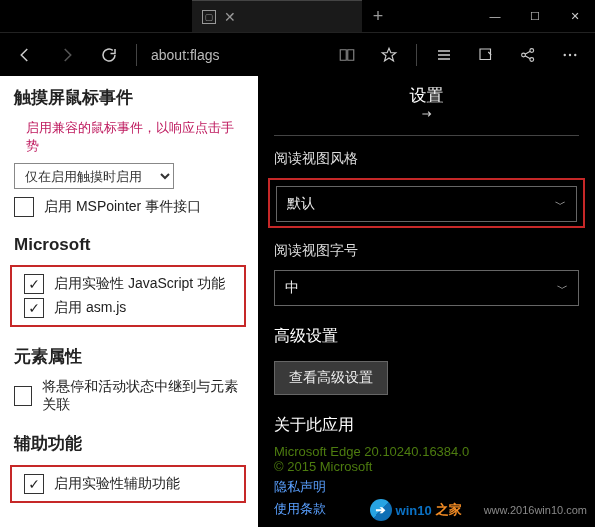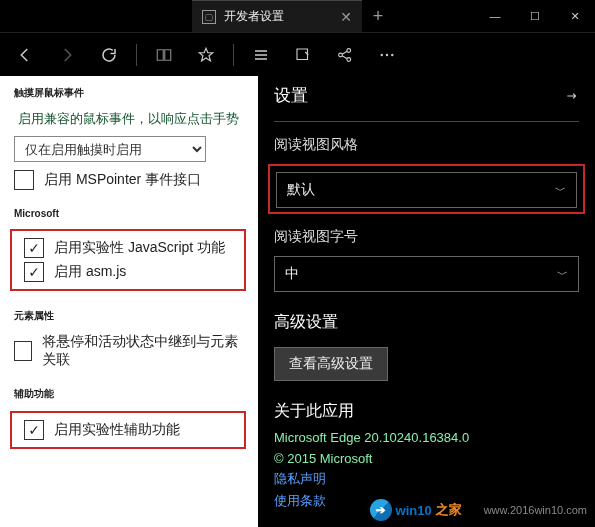--- a/index.html
+++ b/index.html
@@ -23,61 +23,60 @@
     .nav-btn.disabled { color: #555; }
     .nav-sep { width: 1px; height: 22px; background: #444; margin: 0 4px; }
     .url { flex: 1; color: #bbb; font-size: 14px; padding-left: 6px; }
 
     
     .content { display: flex; height: calc(527px - 76px); }
     .left { width: 258px; background: #fff; padding: 8px 12px 12px 14px; color: #222; font-size: 14px; overflow: hidden; }
     .right { flex: 1; background: #000; color: #eee; padding: 8px 16px 10px 16px; font-size: 13px; position: relative; }
 
     
-    .section-title { font-size: 10px; font-weight: 600; margin-top: 18px; margin-bottom: 10px; }
+    .section-title { font-size: 17px; font-weight: 600; margin-top: 18px; margin-bottom: 10px; }
     .section-title.first { margin-top: 2px; }
-    .desc { font-size: 13px; color: #14532d; margin: 6px 0 8px 4px; }
-    .select-box { border: 1px solid #888; height: 26px; width: 192px; padding: 2px 6px; font-size: 13px; background: #fff; color: #333; }
+    .desc { font-size: 13px; color: #be185d; margin: 6px 0 8px 12px; }
+    .select-box { border: 1px solid #888; height: 26px; width: 160px; padding: 2px 6px; font-size: 13px; background: #fff; color: #333; }
     .checkrow { display: flex; align-items: center; gap: 10px; margin: 8px 0; }
     .chk { width: 20px; height: 20px; border: 1.5px solid #333; display: inline-flex; align-items: center; justify-content: center; font-size: 14px; background: #fff; }
     .chk.checked::before { content: "✓"; color: #222; }
     .hl-red { border: 2px solid #c62828; padding: 3px 4px; margin: 6px 0 4px -4px; }
     .hl-red .checkrow { margin: 4px 8px; }
 
     
-    .panel-header { display: flex; justify-content: space-between; align-items: center; margin-bottom: 14px; }
+    .panel-header { display: flex; justify-content: space-between; align-items: center; margin-bottom: 14px; flex-direction: column; }
     .panel-title { font-size: 17px; font-weight: 500; color: #fff; }
     .pin { color: #ccc; font-size: 14px; }
     .rdivider { border-top: 1px solid #444; margin: 8px 0 10px 0; }
     .rlabel { color: #ddd; font-size: 14px; margin: 14px 0 10px 0; }
     .rselect { border: 1px solid #666; background: #000; height: 36px; display: flex; align-items: center; justify-content: space-between; padding: 0 10px; color: #eee; font-size: 14px; }
     .rselect .chev { color: #ccc; font-size: 11px; }
     .rhl { border: 2px solid #c62828; padding: 6px 6px 4px 6px; margin: 6px -6px 10px -6px; }
     .rbtn { background: #3a3a3a; border: 1px solid #666; height: 34px; display: inline-flex; align-items: center; padding: 11px 14px; color: #eee; font-size: 14px; margin-top: 6px; }
     .rlink { color: #5aa0ff; font-size: 13px; display: block; margin-top: 4px; }
     .rsection { color: #fff; font-size: 16px; font-weight: 400; margin-top: 20px; margin-bottom: 8px; }
-    .rtext { color: #86efac; font-size: 13px; margin-top: 6px; }
+    .rtext { color: #4d7c0f; font-size: 13px; }
 
     
     .watermark { position: absolute; bottom: 6px; right: 8px; display: flex; align-items: center; gap: 4px; font-size: 13px; }
     .watermark .logo { width: 22px; height: 22px; border-radius: 50%; background: linear-gradient(135deg,#27a3e2 50%,#0f6fb5 50%); display:flex; align-items:center; justify-content:center; color:#fff; font-weight:bold; font-size:12px;}
     .watermark .w-blue { color:#0b72c5; font-weight:600; }
     .watermark .w-orange { color:#f08a24; font-weight:600; }
     .watermark .w-grey { color:#8a8a8a; font-size:11px; margin-left:18px;}
 
     svg { display: block; }
   </style>
 </head>
 <body>
 
 <div class="titlebar">
   <div class="titlebar-inactive-tab">&nbsp;</div>
   <div class="titlebar-tab">
     <span class="tab-icon">▢</span>
-    <span class="tab-label">开发者设置</span>
     <span class="tab-close">✕</span>
   </div>
   <div class="newtab">+</div>
   <div class="titlebar-spacer"></div>
   <div class="win-controls">
     <div class="win-btn">—</div>
     <div class="win-btn">☐</div>
     <div class="win-btn">✕</div>
   </div>
 </div>
@@ -92,20 +91,21 @@
     <svg width="18" height="18" viewBox="0 0 24 24">
         <path fill="none" stroke="#555" stroke-width="2" d="M9 4l8 8-8 8"></path>
       </svg>
   </div>
   <div class="nav-btn">
     <svg width="18" height="18" viewBox="0 0 24 24">
         <path fill="none" stroke="#ccc" stroke-width="2" d="M20 12a8 8 0 1 1-3-6.2M20 4v6h-6"></path>
       </svg>
   </div>
   <div class="nav-sep"></div>
+  <div class="url">about:flags</div>
   <div class="nav-btn">
     <svg width="18" height="18" viewBox="0 0 24 24">
         <path fill="none" stroke="#888" stroke-width="1.5" d="M3 5h8v14H3zM13 5h8v14h-8zM11 5v14"></path>
       </svg>
   </div>
   <div class="nav-btn">
     <svg width="18" height="18" viewBox="0 0 24 24">
         <path fill="none" stroke="#ccc" stroke-width="1.5" d="M12 3l2.5 6H21l-5 4 2 7-6-4-6 4 2-7-5-4h6.5z"></path>
       </svg>
   </div>

